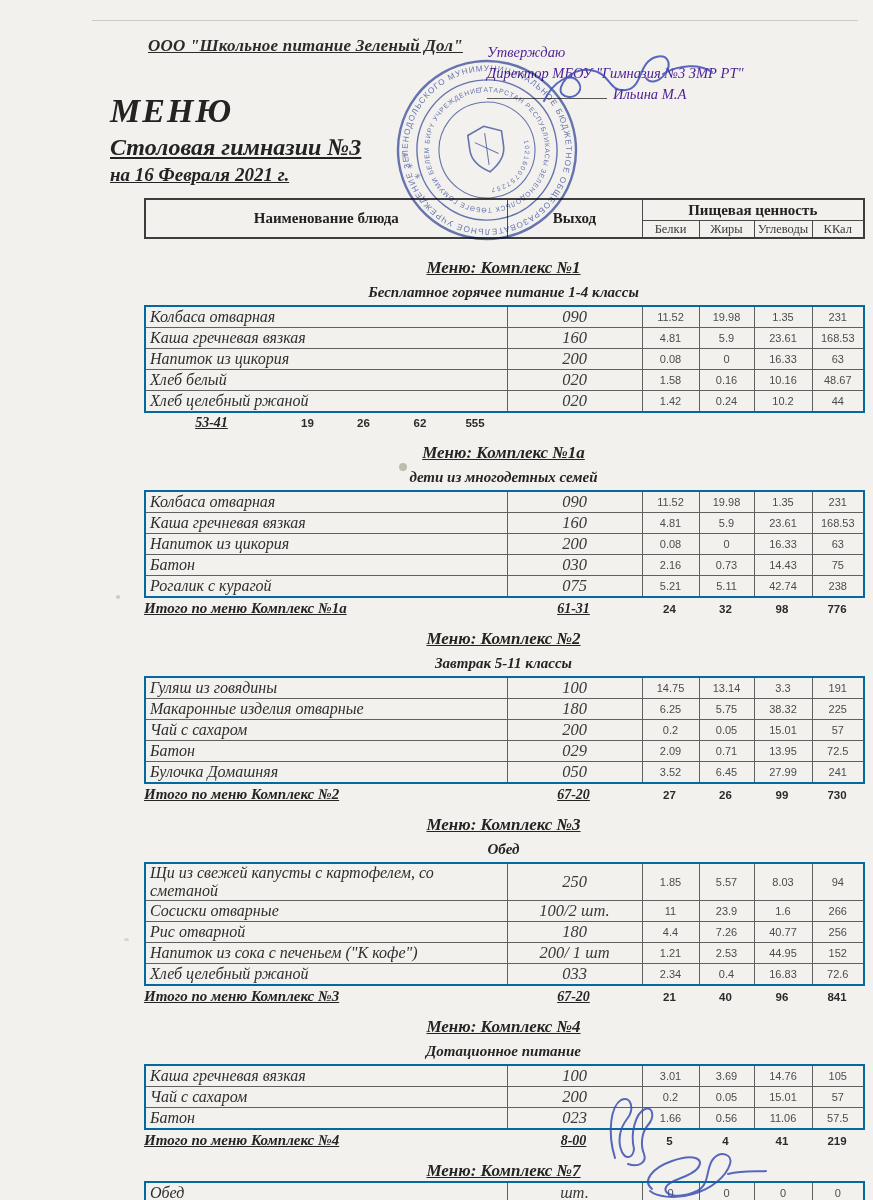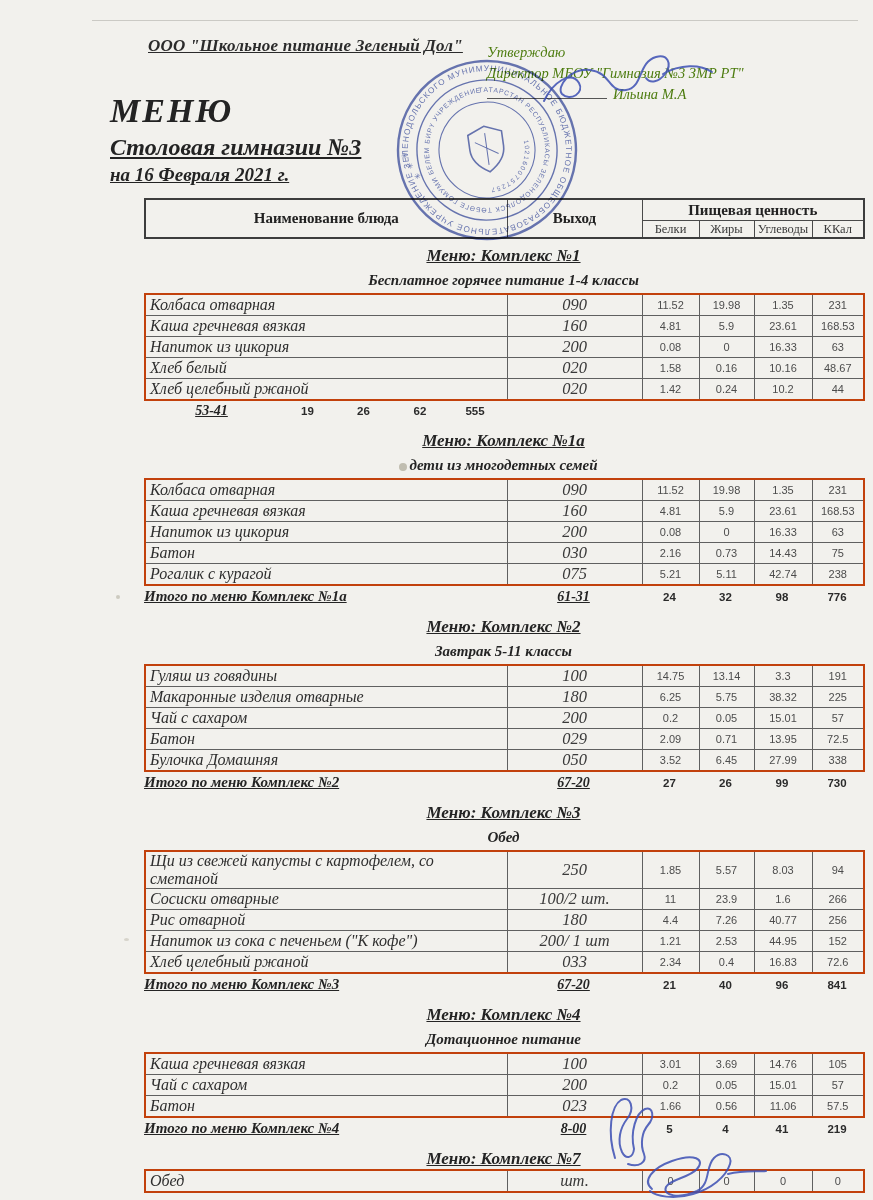--- a/index.html
+++ b/index.html
@@ -12,42 +12,42 @@
   .speck { position:absolute; border-radius:50%; background:#97917e; }
   #speck1 { left:399px; top:463px; width:8px; height:8px; opacity:.55; }
   #speck2 { left:116px; top:595px; width:4px; height:4px; opacity:.4; }
   #speck3 { left:124px; top:938px; width:5px; height:3px; opacity:.3; }
 
   .company {
     position:absolute; left:148px; top:36px;
     font-style:italic; font-weight:bold; font-size:17px;
     text-decoration:underline; letter-spacing:.2px; color:#2b2b2b;
   }
-  .approve { position:absolute; left:487px; top:42px; font-style:italic; font-size:14.5px; line-height:21px; color:#4d7c0f; }
+  .approve { position:absolute; left:487px; top:42px; font-style:italic; font-size:14.5px; line-height:21px; color:#4c1d95; }
   .ap-underline { display:inline-block; width:120px; border-bottom:1px solid #555; height:13px; margin-right:6px; }
 
   .title-block { position:absolute; left:110px; top:92px; width:719px; text-align:left; color:#232323; }
   .doc-title { font-style:italic; font-weight:bold; font-size:34px; letter-spacing:2px; }
   .doc-subtitle { font-style:italic; font-weight:bold; font-size:24px; margin-top:4px; text-decoration:underline; }
   .doc-date { font-style:italic; font-weight:bold; font-size:19px; margin-top:3px; text-decoration:underline; }
 
   .flow { position:absolute; left:144px; top:198px; width:719px; }
 
   table { border-collapse:collapse; table-layout:fixed; width:719px; }
   .head-table { border:2px solid #3d3d3d; }
   .head-table td { border:1px solid #4a4a4a; text-align:center; vertical-align:middle; padding:0; }
   .h-main { font-weight:bold; font-size:15px; height:20px; color:#222; }
   .h-sub { font-size:12.5px; height:16px; color:#3a3a3a; }
 
   .section { margin-top:12px; }
-  .section.first { margin-top:7px; }
+  .section.first { margin-top:19px; }
   .sec-title { text-align:center; font-style:italic; font-weight:bold; font-size:17px; text-decoration:underline; color:#242424; }
   .sec-sub { text-align:center; font-style:italic; font-weight:bold; font-size:15px; margin-top:6px; margin-bottom:4px; color:#242424; }
 
-  .menu { border:2px solid #c2410c; }
+  .menu { border:2px solid #0369a1; }
   .menu td { border:1px solid #606060; vertical-align:middle; padding:0 4px; height:17px; }
   .menu td.c0 { font-style:italic; font-size:16px; color:#2e2e2e; }
   .menu td.c1 { font-style:italic; font-size:16.5px; text-align:center; color:#3a3a3a; }
   .menu td.c2,.menu td.c3,.menu td.c4,.menu td.c5 {
     font-family:"Liberation Sans","DejaVu Sans",sans-serif;
     font-size:11px; text-align:center; color:#4c4c4c; padding:0 1px;
   }
 
   .total-row { display:flex; align-items:center; margin-top:2px; }
   .t-label { width:362px; font-style:italic; font-weight:bold; font-size:15px; text-decoration:underline; color:#242424; }
@@ -281,21 +281,21 @@
             <td class="c3">0.71</td>
             <td class="c4">13.95</td>
             <td class="c5">72.5</td>
           </tr>
           <tr>
             <td class="c0">Булочка Домашняя</td>
             <td class="c1">050</td>
             <td class="c2">3.52</td>
             <td class="c3">6.45</td>
             <td class="c4">27.99</td>
-            <td class="c5">338</td>
+            <td class="c5">241</td>
           </tr>
         </tbody>
     </table>
     <div class="total-row">
       <span class="t-label">Итого по меню Комплекс №2</span>
       <span class="t-out">67-20</span>
       <span class="t-n t-b">27</span>
       <span class="t-n t-f">26</span>
       <span class="t-n t-c">99</span>
       <span class="t-n t-k">730</span>

